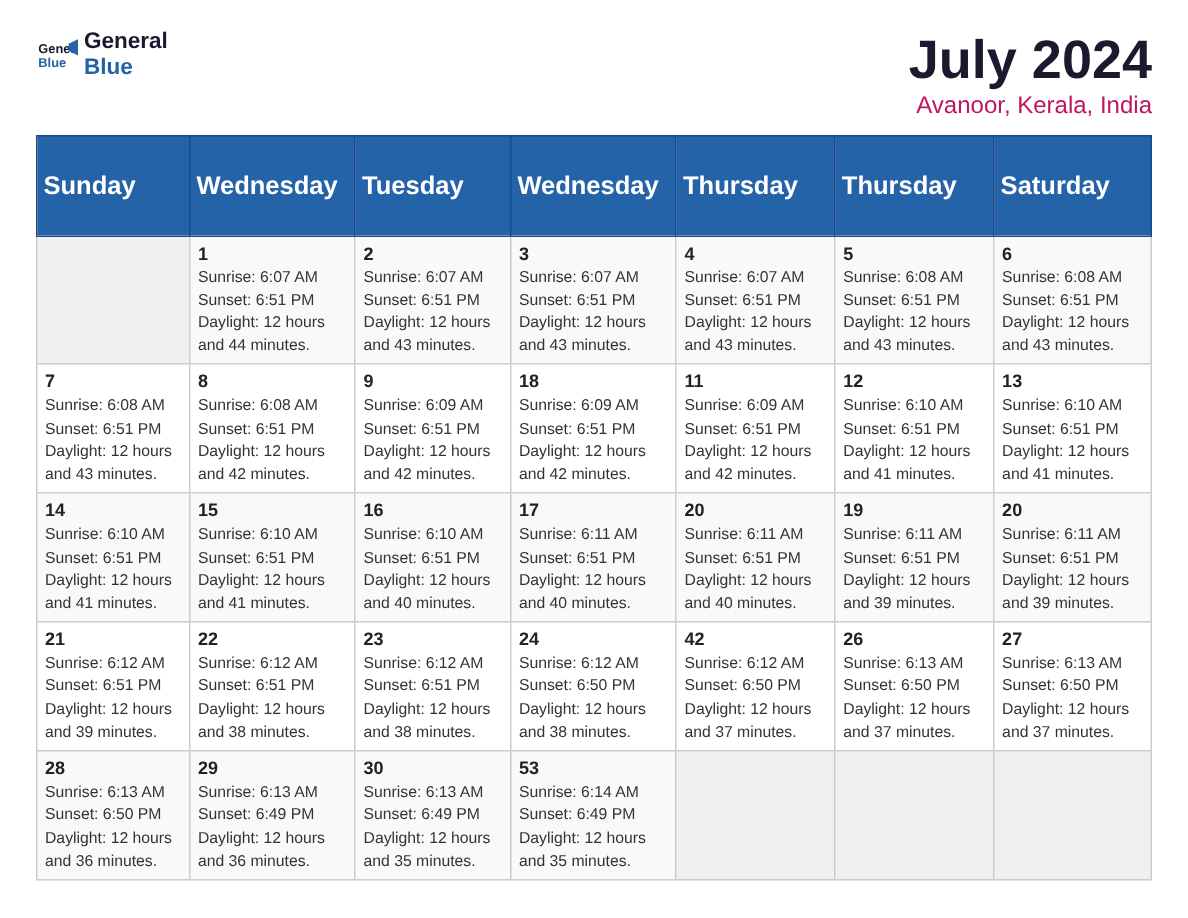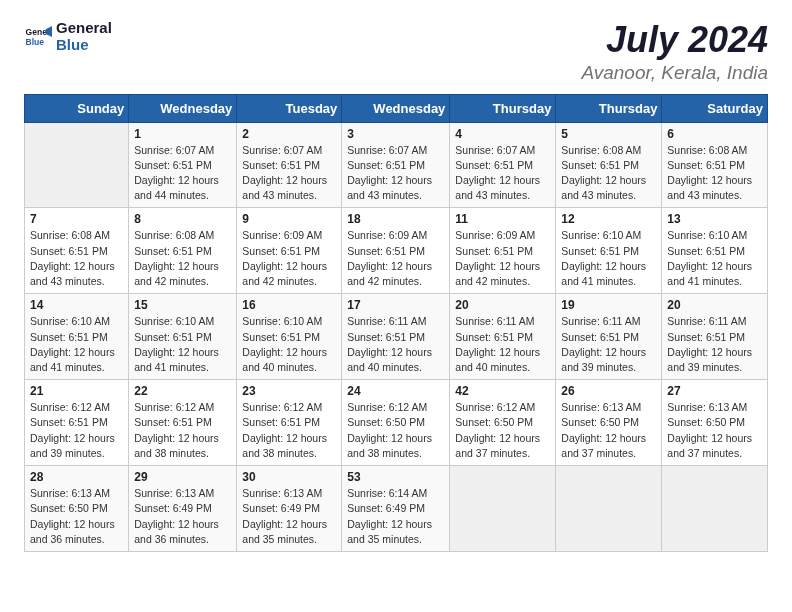--- a/index.html
+++ b/index.html
@@ -20,46 +20,45 @@
       display: flex;
       align-items: center;
       gap: 4px;
     }
     .logo-icon {
       width: 28px;
       height: 28px;
     }
     .title-block {
       text-align: right;
-      font-style: italic;
     }
     .month-title {
       font-size: 36px;
       font-weight: bold;
       color: #1a1a2e;
       line-height: 1.1;
     }
     .location-title {
-      font-size: 19px;
-      color: #737373;
+      font-size: 16px;
+      color: #be185d;
       margin-top: 2px;
       margin-left: 32px;
     }
     table {
       width: 100%;
       border-collapse: collapse;
       margin-top: 10px;
     }
     thead th {
       background-color: #2563a8;
       color: #fff;
-      font-size: 13px;
+      font-size: 17px;
       font-weight: bold;
-      padding: 6px 4px;
-      text-align: right;
+      padding: 23px 4px;
+      text-align: left;
       border: 1px solid #1a4a8a;
     }
     tbody td {
       border: 1px solid #ccc;
       vertical-align: top;
       padding: 4px 5px;
       font-size: 10.5px;
       color: #222;
       width: 113px;
       min-height: 80px;

